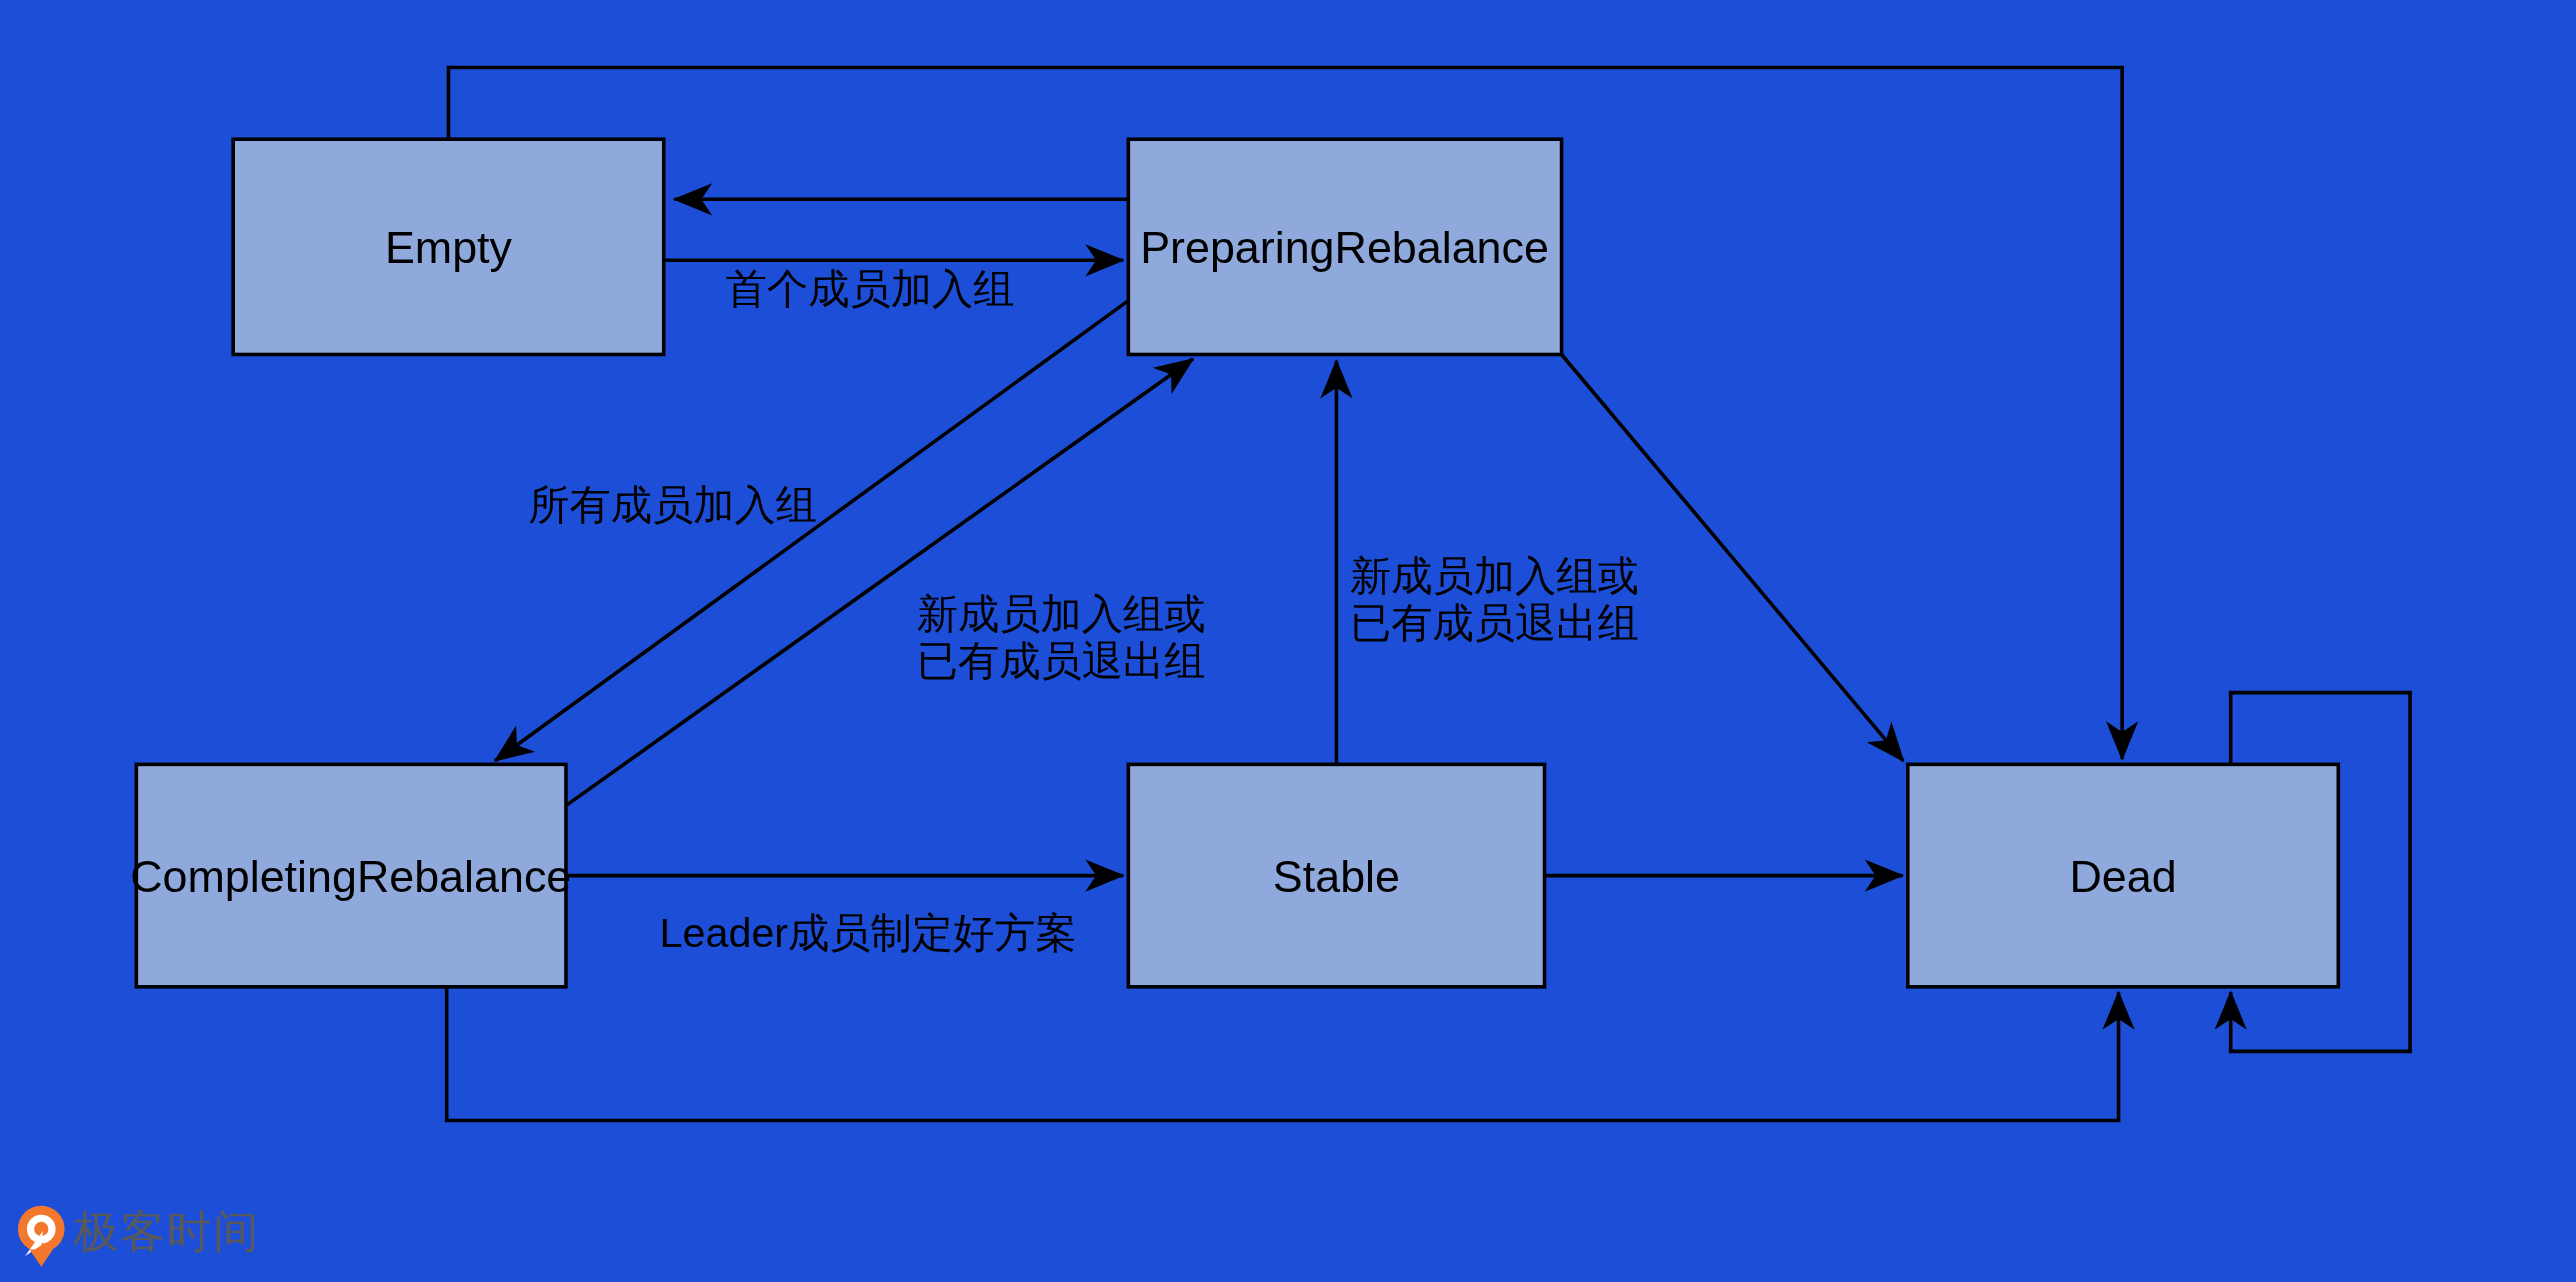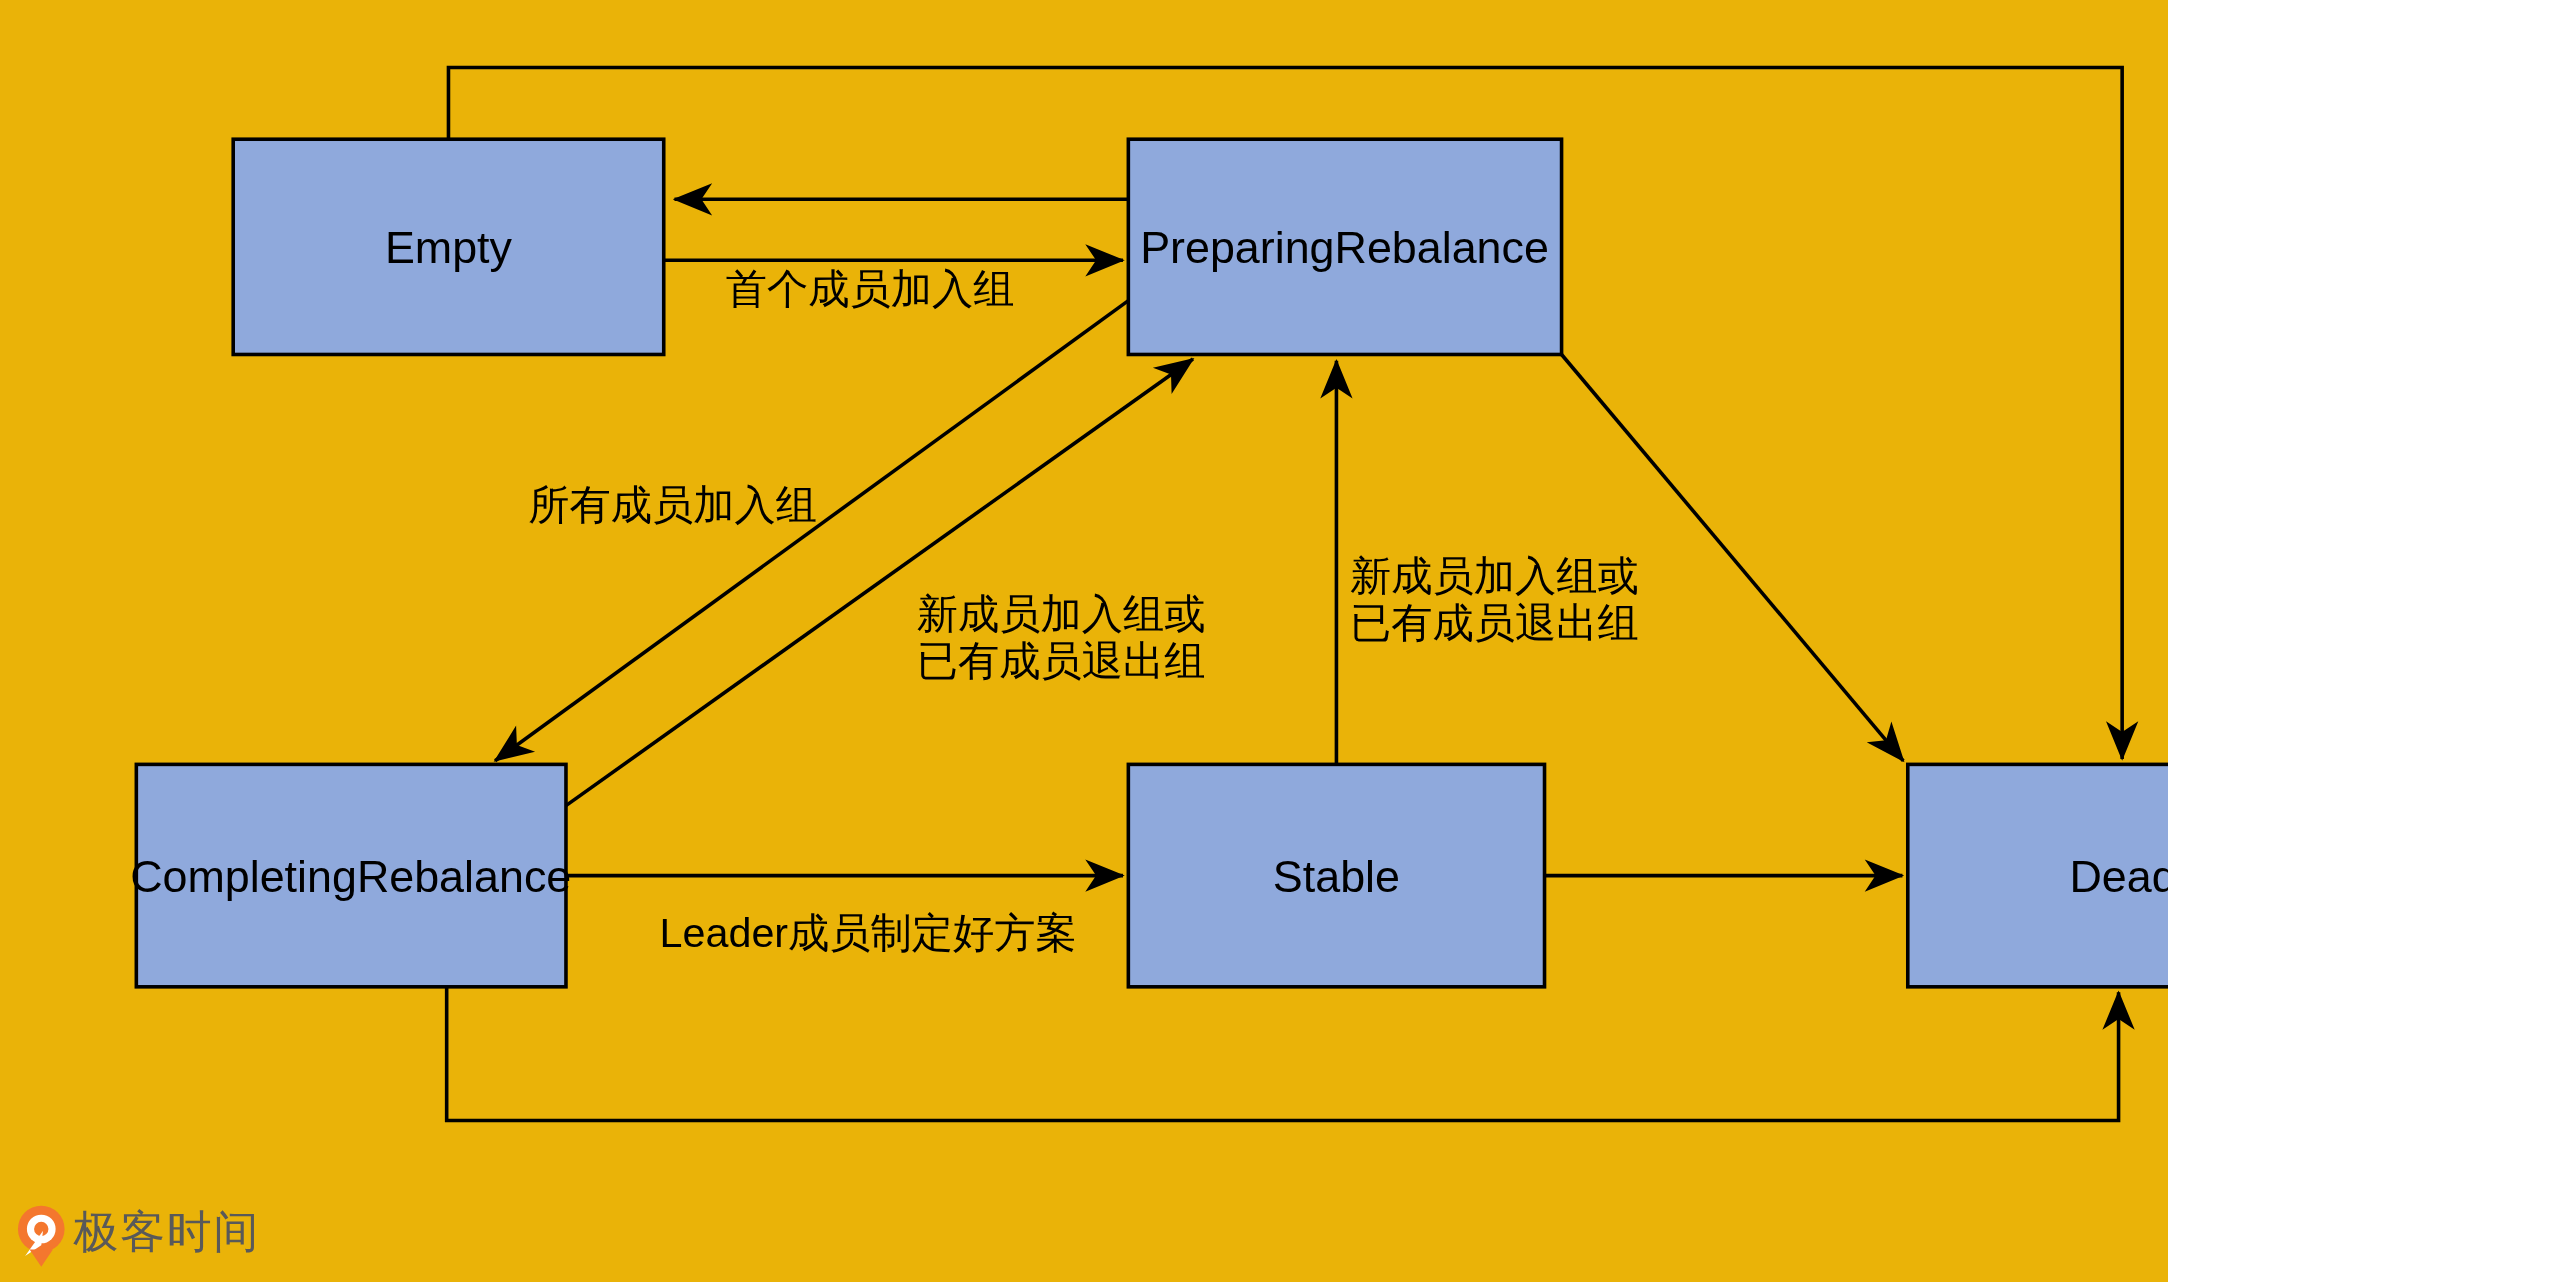--- a/index.html
+++ b/index.html
@@ -3,23 +3,23 @@
 <meta charset="utf-8">
 <style>
   html, body {
     margin: 0;
     padding: 0;
     background: #ffffff;
     font-family: "Liberation Sans", "DejaVu Sans", sans-serif;
   }
   #stage {
     position: relative;
-    width: 2168px;
+    width: 2576px;
     height: 1283px;
-    background: #eab308;
+    background: #1d4ed8;
     overflow: hidden;
   }
   svg { display: block; }
   .edge {
     fill: none;
     stroke: #000000;
     stroke-width: 4;
   }
   .node-rect {
     stroke: #000000;

